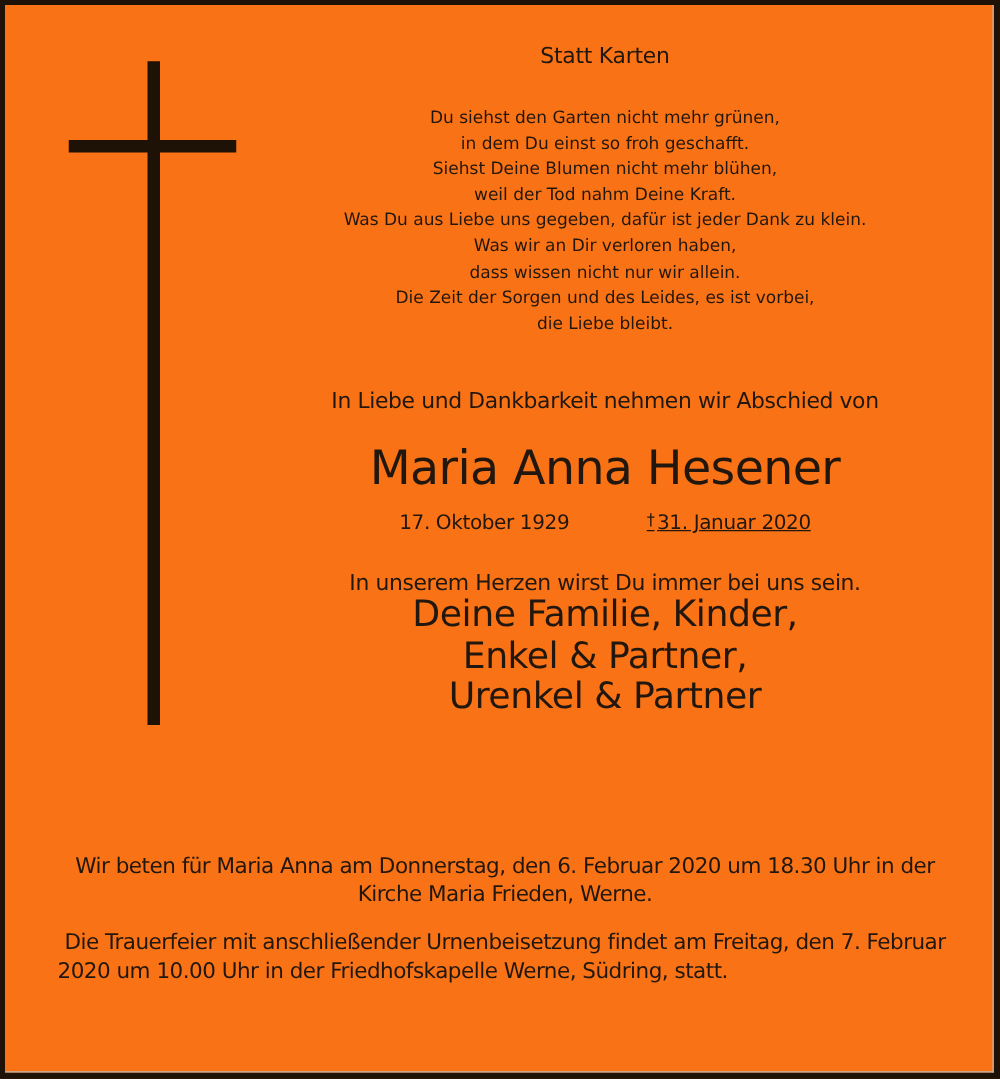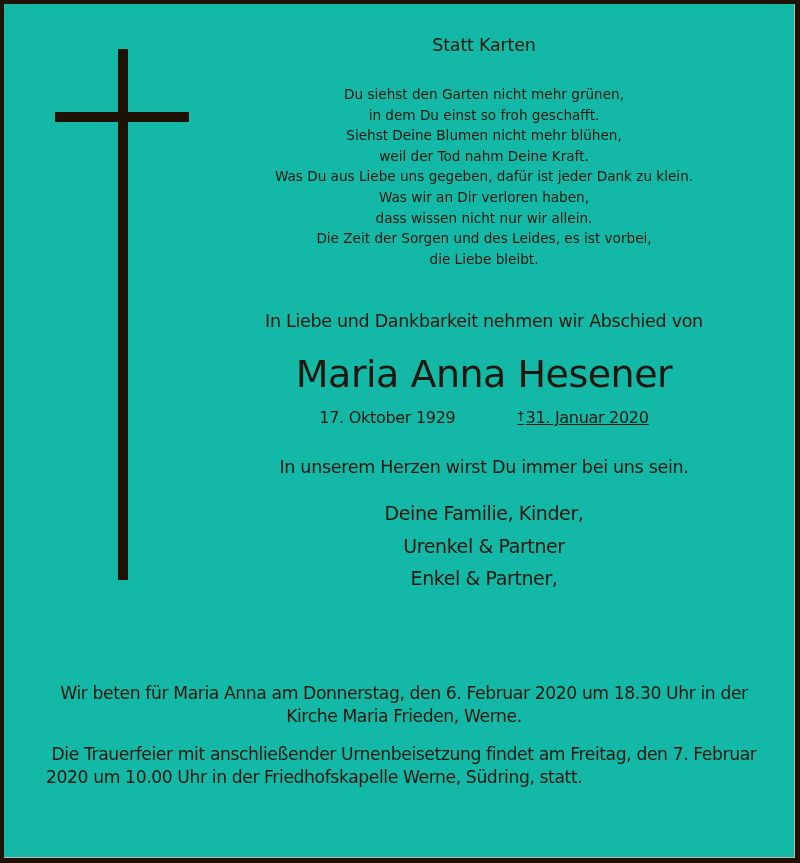--- a/index.html
+++ b/index.html
@@ -8,21 +8,21 @@
     background: #1e1207;
     font-family: "DejaVu Sans", "Liberation Sans", sans-serif;
     color: #22170e;
   }
   .frame {
     position: absolute; left: 0; top: 0; width: 800px; height: 863px;
     background: #1e1207;
   }
   .page {
     position: absolute; left: 4px; top: 4px; width: 790px; height: 853px;
-    background: #14b8a6;
+    background: #f97316;
     border-right: 1px solid #bdb6ad;
     border-bottom: 1px solid #bdb6ad;
   }
   .cross-v {
     position: absolute; left: 114px; top: 45px; width: 10px; height: 531px;
     background: #1e1207;
   }
   .cross-h {
     position: absolute; left: 51px; top: 108px; width: 134px; height: 10px;
     background: #1e1207;
@@ -33,21 +33,21 @@
   .heading { top: 31px; font-size: 17.5px; letter-spacing: -0.2px; }
   .poem { top: 80px; font-size: 13.6px; line-height: 20.6px; }
   .poem div { white-space: nowrap; }
   .intro { top: 307px; font-size: 17.5px; letter-spacing: -0.3px; }
   .name { top: 340px; font-size: 38px; line-height: 60px; letter-spacing: -0.5px; }
   .dates { top: 404px; font-size: 16px; letter-spacing: -0.3px; text-decoration: underline; }
   .dates .birth { display: inline-block; }
   .dates .gap { display: inline-block; width: 62px; }
   .dates .death-sym { font-size: 13px; position: relative; top: -3px; margin-right: 2px; }
   .motto { top: 453px; font-size: 17.5px; letter-spacing: -0.3px; text-align: center; }
-  .signers { top: 493px; font-size: 19px; line-height: 32.5px; letter-spacing: -0.4px; }
+  .signers { top: 471px; font-size: 29px; line-height: 32.5px; letter-spacing: -0.4px; }
   .notes {
     position: absolute; left: 42px; width: 716px; font-size: 17.2px; line-height: 22.5px;
     letter-spacing: -0.4px;
   }
   .notes p { margin: 0; text-align: center; }
   .note1 { top: 678px; }
   .note2 { top: 739px; text-align: justify; text-align-last: left; }
 </style>
 </head>
 <body>
@@ -79,22 +79,22 @@
     <div class="center-col name">Maria Anna Hesener</div>
 
     <div class="center-col dates">
       <span class="birth">17. Oktober 1929</span><span class="gap"></span><span class="death-sym">†</span><span>31. Januar 2020</span>
     </div>
 
     <div class="center-col motto">In unserem Herzen wirst Du immer bei uns sein.</div>
 
     <div class="center-col signers">
       <div>Deine Familie, Kinder,</div>
+      <div>Enkel &amp; Partner,</div>
       <div>Urenkel &amp; Partner</div>
-      <div>Enkel &amp; Partner,</div>
     </div>
 
     <div class="notes note1">
       <p>Wir beten für Maria Anna am Donnerstag, den 6. Februar 2020 um 18.30 Uhr in der Kirche Maria Frieden, Werne.</p>
     </div>
 
     <div class="notes note2">
       <p>Die Trauerfeier mit anschließender Urnenbeisetzung findet am Freitag, den 7. Februar 2020 um 10.00 Uhr in der Friedhofskapelle Werne, Südring, statt.</p>
     </div>
 

